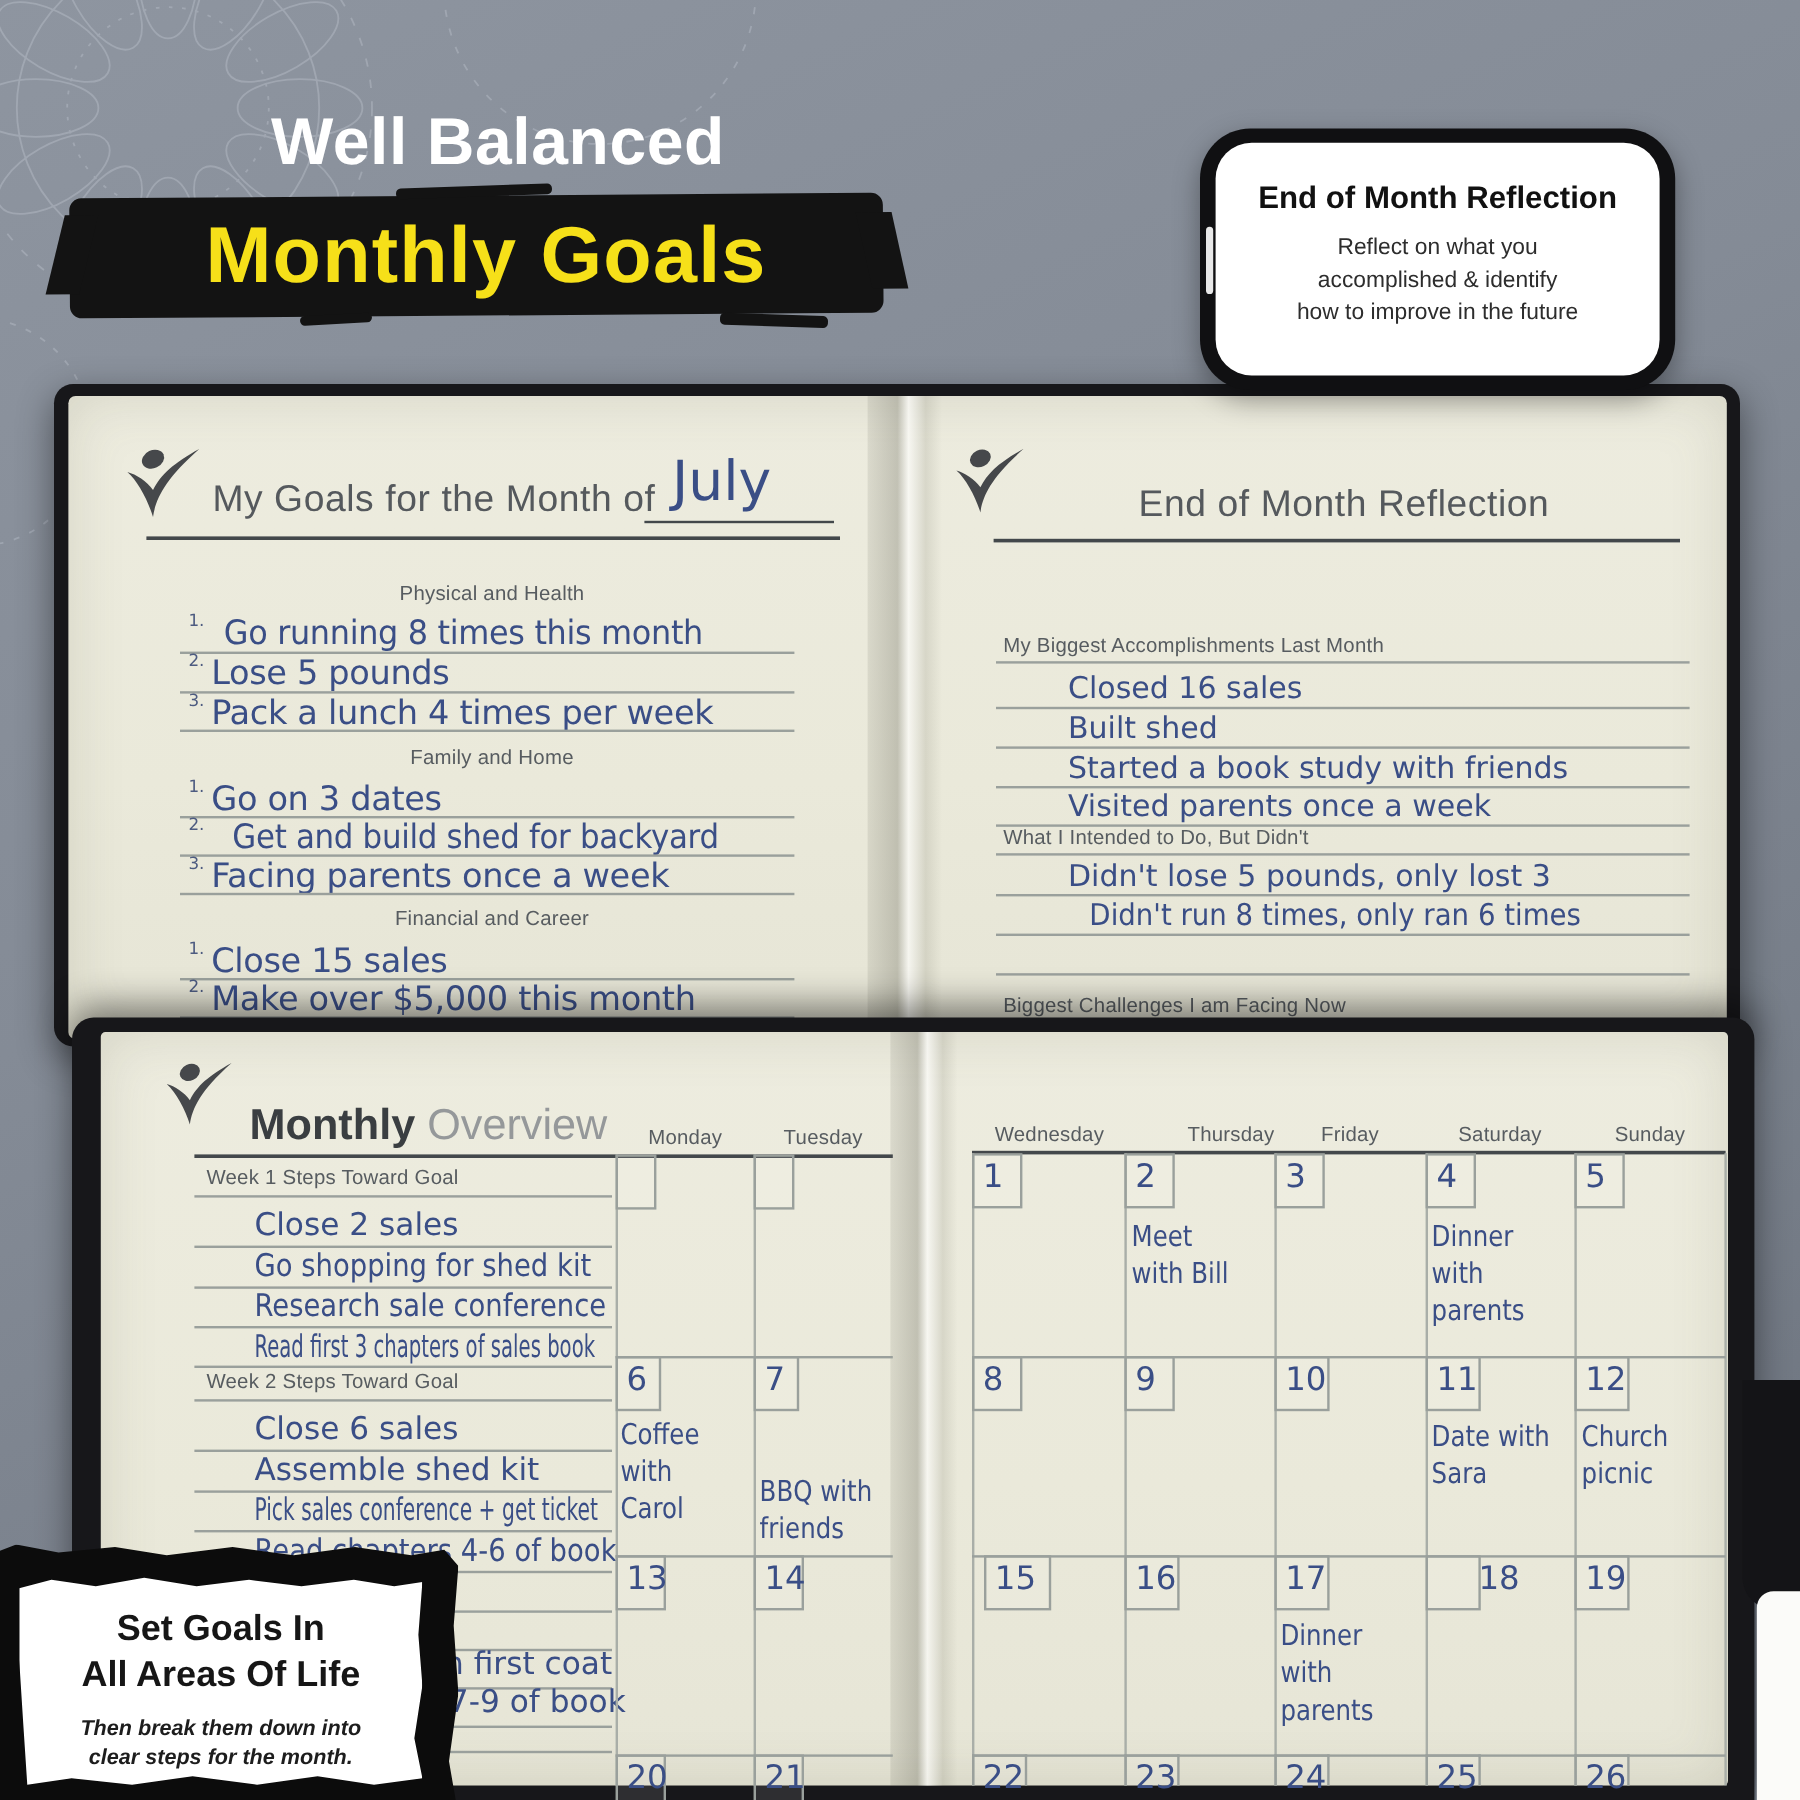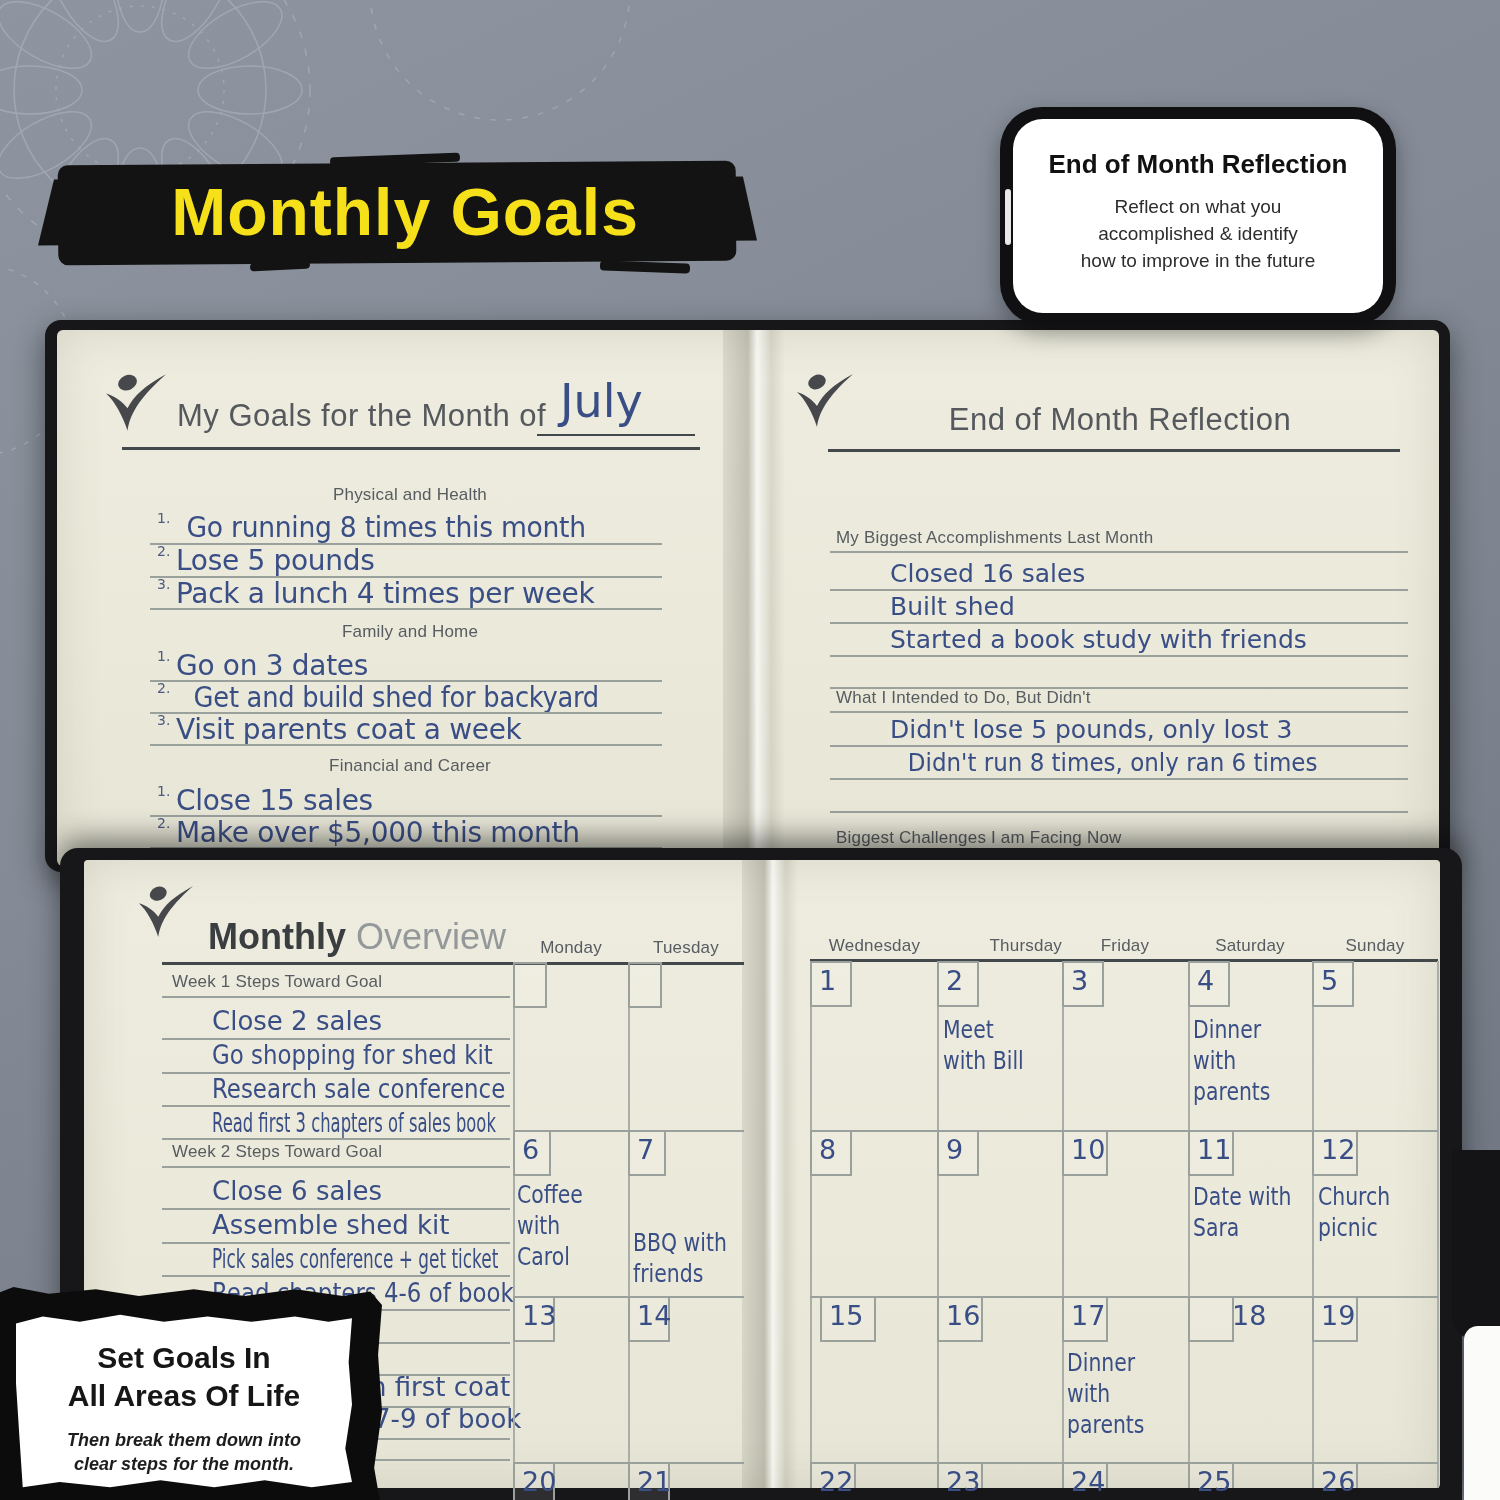--- a/index.html
+++ b/index.html
@@ -102,21 +102,21 @@
   <div class="abs hl" style="left:150px;top:608px;width:512px;"></div>
 
   <div class="abs lbl" style="left:260px;top:622px;width:300px;text-align:center;">Family and Home</div>
   <div class="abs num" style="left:157px;top:648px;">1.</div>
   <div class="abs hand gitem" style="left:176px;top:649px;">Go on 3 dates</div>
   <div class="abs hl" style="left:150px;top:680px;width:512px;"></div>
   <div class="abs num" style="left:157px;top:680px;">2.</div>
   <div class="abs hand gitem sx92" style="left:176px;top:681px;">Get and build shed for backyard</div>
   <div class="abs hl" style="left:150px;top:712px;width:512px;"></div>
   <div class="abs num" style="left:157px;top:712px;">3.</div>
-  <div class="abs hand gitem" style="left:176px;top:713px;">Visit parents coat a week</div>
+  <div class="abs hand gitem" style="left:176px;top:713px;">Facing parents once a week</div>
   <div class="abs hl" style="left:150px;top:744px;width:512px;"></div>
 
   <div class="abs lbl" style="left:260px;top:756px;width:300px;text-align:center;">Financial and Career</div>
   <div class="abs num" style="left:157px;top:783px;">1.</div>
   <div class="abs hand gitem" style="left:176px;top:784px;">Close 15 sales</div>
   <div class="abs hl" style="left:150px;top:815px;width:512px;"></div>
   <div class="abs num" style="left:157px;top:815px;">2.</div>
   <div class="abs hand gitem" style="left:176px;top:816px;">Make over $5,000 this month</div>
   <div class="abs hl" style="left:150px;top:847px;width:512px;"></div>
 
@@ -128,31 +128,33 @@
   <div class="abs hl3" style="left:828px;top:449px;width:572px;"></div>
 
   <div class="abs lbl" style="left:836px;top:528px;">My Biggest Accomplishments Last Month</div>
   <div class="abs hl" style="left:830px;top:551px;width:578px;"></div>
   <div class="abs hand entry" style="left:890px;top:559px;">Closed 16 sales</div>
   <div class="abs hl" style="left:830px;top:589px;width:578px;"></div>
   <div class="abs hand entry" style="left:890px;top:592px;">Built shed</div>
   <div class="abs hl" style="left:830px;top:622px;width:578px;"></div>
   <div class="abs hand entry" style="left:890px;top:625px;">Started a book study with friends</div>
   <div class="abs hl" style="left:830px;top:655px;width:578px;"></div>
+  <div class="abs hand entry" style="left:890px;top:657px;">Visited parents once a week</div>
   <div class="abs hl" style="left:830px;top:687px;width:578px;"></div>
 
   <div class="abs lbl" style="left:836px;top:688px;">What I Intended to Do, But Didn't</div>
   <div class="abs hl" style="left:830px;top:711px;width:578px;"></div>
   <div class="abs hand entry" style="left:890px;top:715px;">Didn't lose 5 pounds, only lost 3</div>
   <div class="abs hl" style="left:830px;top:745px;width:578px;"></div>
   <div class="abs hand entry sx92" style="left:890px;top:748px;">Didn't run 8 times, only ran 6 times</div>
   <div class="abs hl" style="left:830px;top:778px;width:578px;"></div>
   <div class="abs hl" style="left:830px;top:811px;width:578px;"></div>
   <div class="abs lbl" style="left:836px;top:828px;">Biggest Challenges I am Facing Now</div>
 
+  <div class="abs hero1" style="left:205px;top:86px;width:420px;">Well Balanced</div>
   <div class="abs band" style="left:58px;top:163px;width:678px;height:100px;"></div>
   <div class="abs splat" style="left:330px;top:155px;width:130px;height:9px;transform:rotate(-2deg);border-radius:4px;"></div>
   <div class="abs splat" style="left:600px;top:262px;width:90px;height:10px;transform:rotate(2deg);border-radius:4px;"></div>
   <div class="abs splat" style="left:250px;top:262px;width:60px;height:8px;transform:rotate(-3deg);border-radius:4px;"></div>
   <div class="abs hero2" style="left:70px;top:174px;width:670px;">Monthly Goals</div>
 
   <div class="abs phone" style="left:1000px;top:107px;width:396px;height:218px;">
     <div class="slit" style="top:82px;"></div>
     <div class="phone-screen">
       <div class="phone-title">End of Month Reflection</div>

